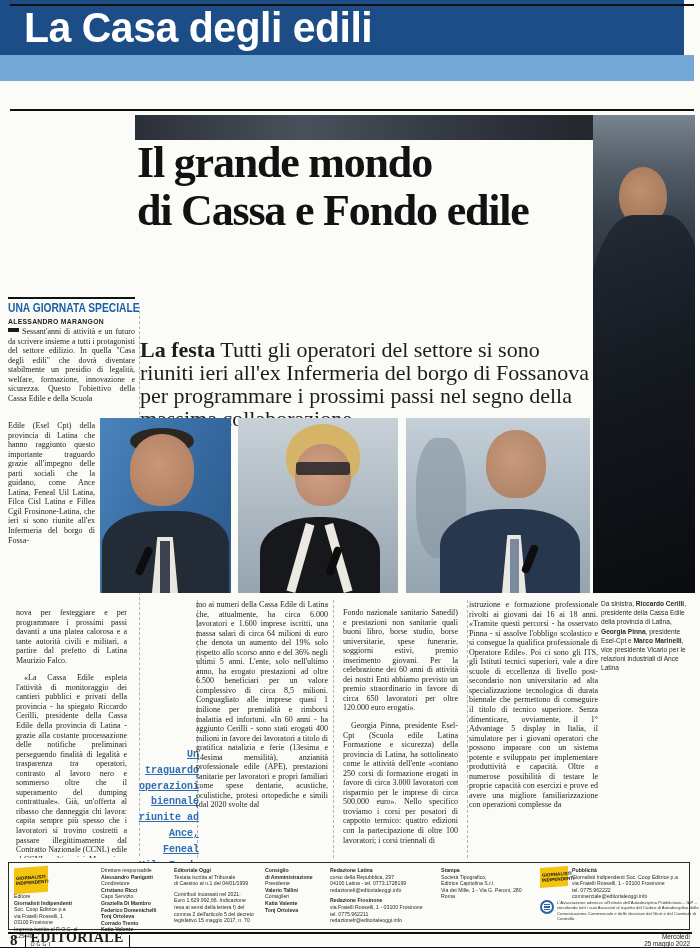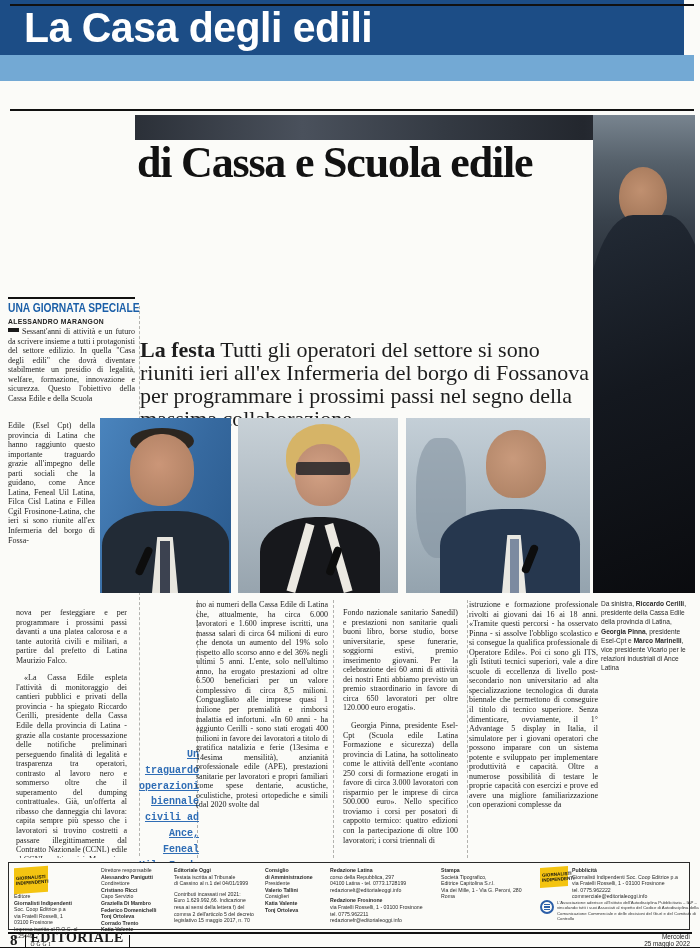--- a/index.html
+++ b/index.html
@@ -137,21 +137,22 @@
   <div id="vs3" class="vsep"></div>
   <div id="vs4" class="vsep"></div>
 
   <div id="photo-top" class="photo"></div>
   <div id="photo-right" class="photo">
     <div class="head"></div>
     <div class="suit"></div>
   </div>
 
   <div id="headline" class="abs">
-    <div>di Cassa e Scuola edile</div>
+    <div>Il grande mondo</div>
+    <div>di Cassa e Fondo edile</div>
   </div>
   <div id="lead" class="abs">
     <span class="b">La festa</span><span> Tutti gli operatori del settore si sono riuniti ieri all'ex Infermeria del borgo di Fossanova per programmare i prossimi passi nel segno della massima collaborazione</span>
   </div>
 
   <div id="kicker-rule" class="hr"></div>
   <div id="kicker" class="abs">UNA GIORNATA SPECIALE</div>
   <div id="author" class="abs">ALESSANDRO MARANGON</div>
 
   <div id="col1b" class="body">Edile (Esel Cpt) della provincia di Latina che hanno raggiunto questo importante traguardo grazie all'impegno delle parti sociali che la guidano, come Ance Latina, Feneal Uil Latina, Filca Cisl Latina e Fillea Cgil Frosinone-Latina, che ieri si sono riunite all'ex Infermeria del borgo di Fossa-</div>
@@ -186,21 +187,21 @@
     <div class="torso"></div>
     <div class="shirt"></div>
     <div class="tie"></div>
     <div class="mic"></div>
   </div>
 
   <div id="quote" class="abs">
     <div>Un traguardo</div>
     <div>operazioni</div>
     <div>biennale</div>
-    <div>civili ad</div>
+    <div>riunite ad</div>
     <div>Ance, Feneal</div>
     <div>Uil, Fondo Cisl</div>
     <div>e Fillea Cgil</div>
   </div>
 
   <div id="col2" class="body">mo ai numeri della Cassa Edile di Latina che, attualmente, ha circa 6.000 lavoratori e 1.600 imprese iscritti, una massa salari di circa 64 milioni di euro che denota un aumento del 19% solo rispetto allo scorso anno e del 36% negli ultimi 5 anni. L'ente, solo nell'ultimo anno, ha erogato prestazioni ad oltre 6.500 beneficiari per un valore complessivo di circa 8,5 milioni. Conguagliato alle imprese quasi 1 milione per premialità e rimborsi malattia ed infortuni. «In 60 anni - ha aggiunto Cerilli - sono stati erogati 400 milioni in favore dei lavoratori a titolo di gratifica natalizia e ferie (13esima e 14esima mensilità), anzianità professionale edile (APE), prestazioni sanitarie per lavoratori e propri familiari come spese dentarie, acustiche, oculistiche, protesi ortopediche e simili (dal 2020 svolte dal</div>
   <div id="col3" class="body">
     <p>Fondo nazionale sanitario Sanedil) e prestazioni non sanitarie quali buoni libro, borse studio, borse universitarie, spese funerarie, soggiorni estivi, premio inserimento giovani. Per la celebrazione dei 60 anni di attività dei nostri Enti abbiamo previsto un premio straordinario in favore di circa 650 lavoratori per oltre 120.000 euro erogati».</p>
     <p class="ind">Georgia Pinna, presidente Esel-Cpt (Scuola edile Latina Formazione e sicurezza) della provincia di Latina, ha sottolineato come le attività dell'ente «contano 250 corsi di formazione erogati in favore di circa 3.000 lavoratori con risparmio per le imprese di circa 500.000 euro». Nello specifico troviamo i corsi per posatori di cappotto termico: quattro edizioni con la partecipazione di oltre 100 lavoratori; i corsi triennali di</p>
   </div>

